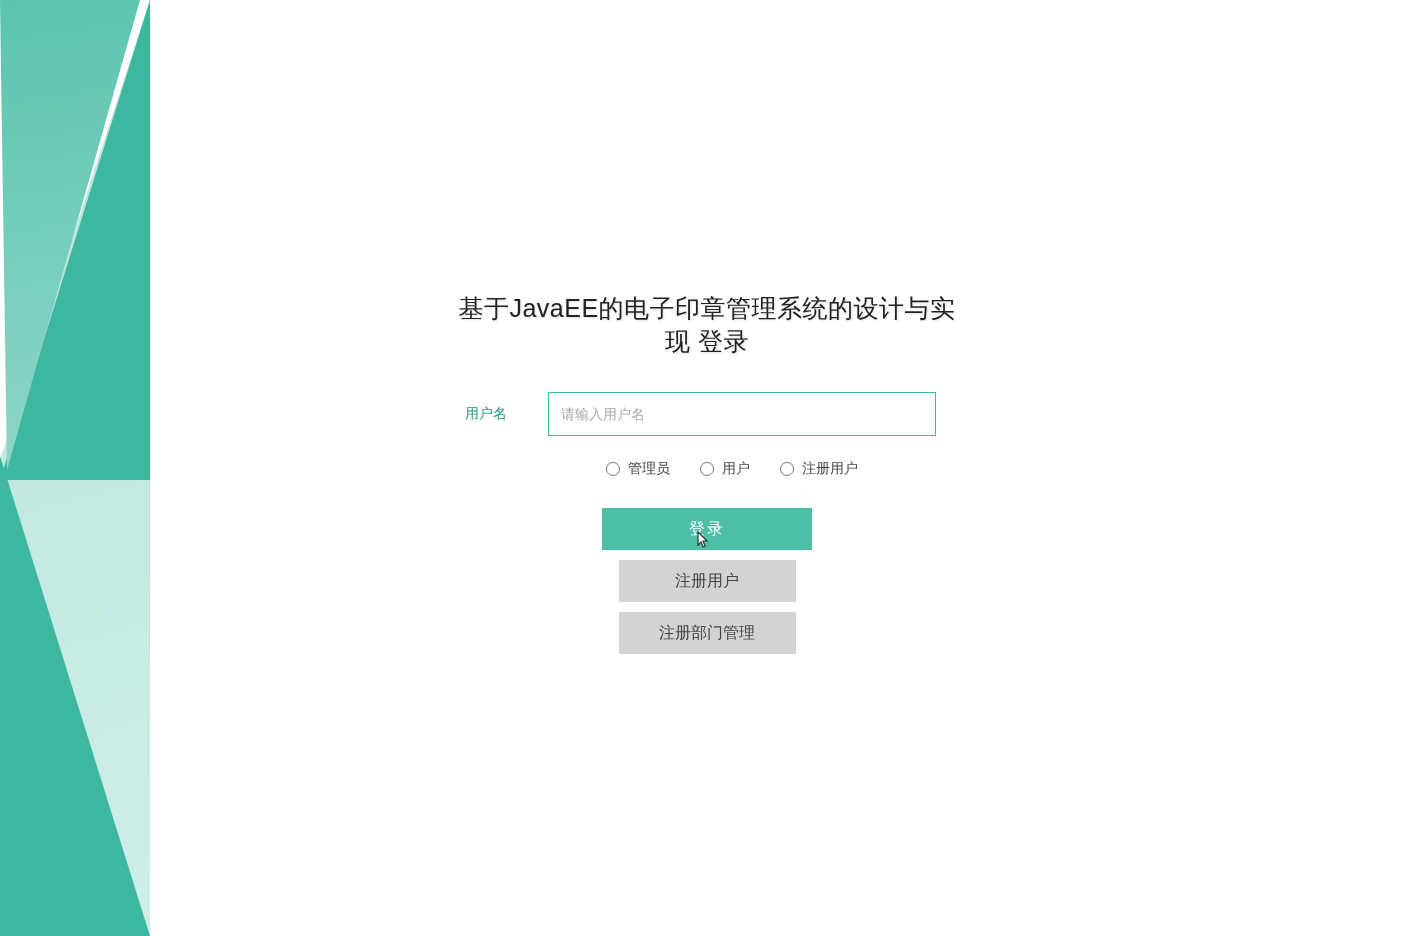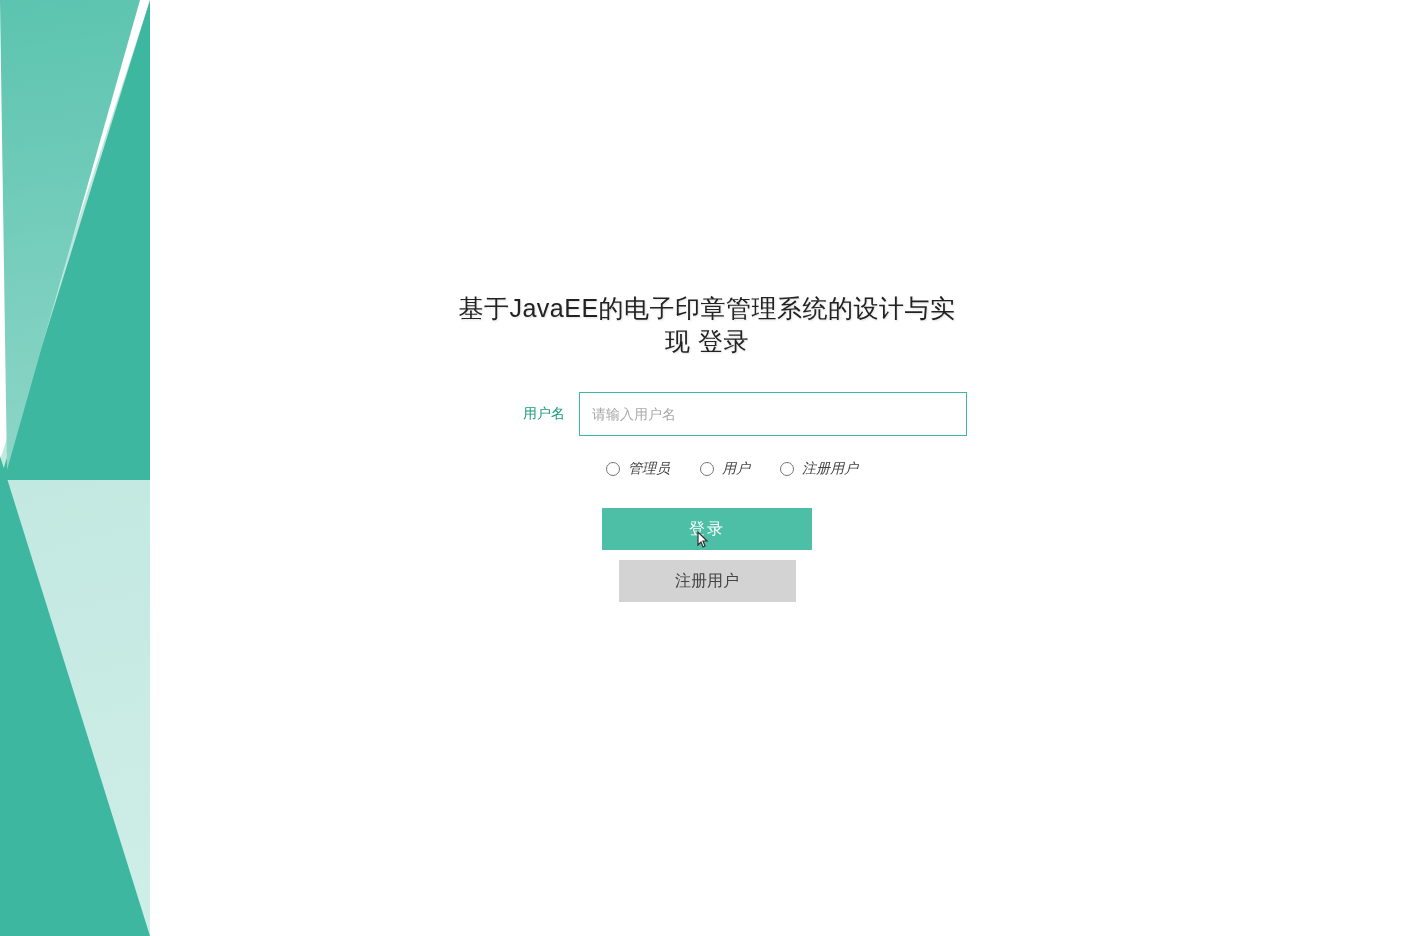--- a/index.html
+++ b/index.html
@@ -83,22 +83,23 @@
       font-weight: normal;
       color: #222;
       margin-bottom: 34px;
       text-shadow: 1px 1px 2px rgba(150,150,150,0.3);
       letter-spacing: 0.5px;
     }
     
     .form-row {
       display: flex;
       align-items: center;
-      justify-content: flex-end;
+      justify-content: flex-start;
       margin-bottom: 0;
+      gap: 27px;
     }
     
     .form-label {
       width: 60px;
       text-align: right;
       margin-right: 14px;
       font-size: 14px;
       color: #169b7c;
     }
     
@@ -117,21 +118,20 @@
       color: #a8a8a8;
     }
     
     .radio-row {
       display: flex;
       justify-content: center;
       gap: 30px;
       margin-top: 24px;
       margin-bottom: 30px;
       padding-left: 50px;
-      font-style: italic;
     }
     
     .radio-item {
       display: flex;
       align-items: center;
       cursor: pointer;
     }
     
     .radio-circle {
       width: 14px;
@@ -207,19 +207,20 @@
       <span class="radio-label">用户</span>
     </div>
     <div class="radio-item">
       <span class="radio-circle"></span>
       <span class="radio-label">注册用户</span>
     </div>
   </div>
 
   <button class="btn btn-primary">登录</button>
   <button class="btn btn-secondary">注册用户</button>
+  <button class="btn btn-secondary">注册部门管理</button>
 </div>
 
 <div class="cursor-pointer">
   <svg width="20" height="22" viewBox="0 0 20 22">
     <path d="M6,2 L6,15 L9,12 L11,17 L13,16 L11,11 L15,11 Z" fill="#fff" stroke="#333" stroke-width="1.2"></path>
   </svg>
 </div>
 
 </body></html>

